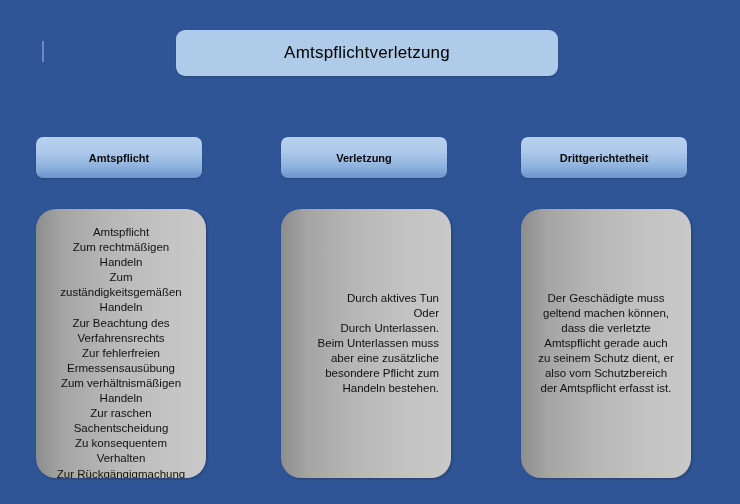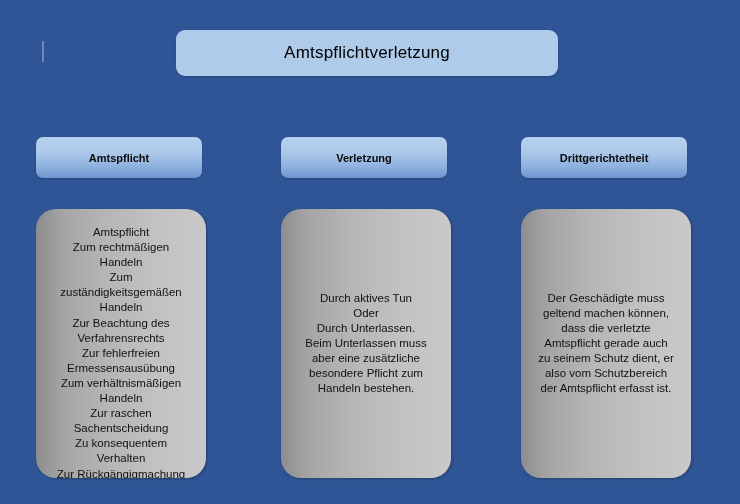--- a/index.html
+++ b/index.html
@@ -107,21 +107,21 @@
     left: 521px;
     padding: 16px 10px;
   }
   .content-text {
     font-size: 11.5px;
     line-height: 15.1px;
     color: #111111;
     white-space: pre-line;
   }
   .content-text.centered { text-align: center; }
-  .content-text.left { text-align: center; }
+  .content-text.left { text-align: right; }
 </style>
 </head>
 <body>
 
 <div id="slide">
 
   <div class="cursor-artifact"></div>
 
   <div class="title-box">
     <span class="title-text">Amtspflichtverletzung</span>

